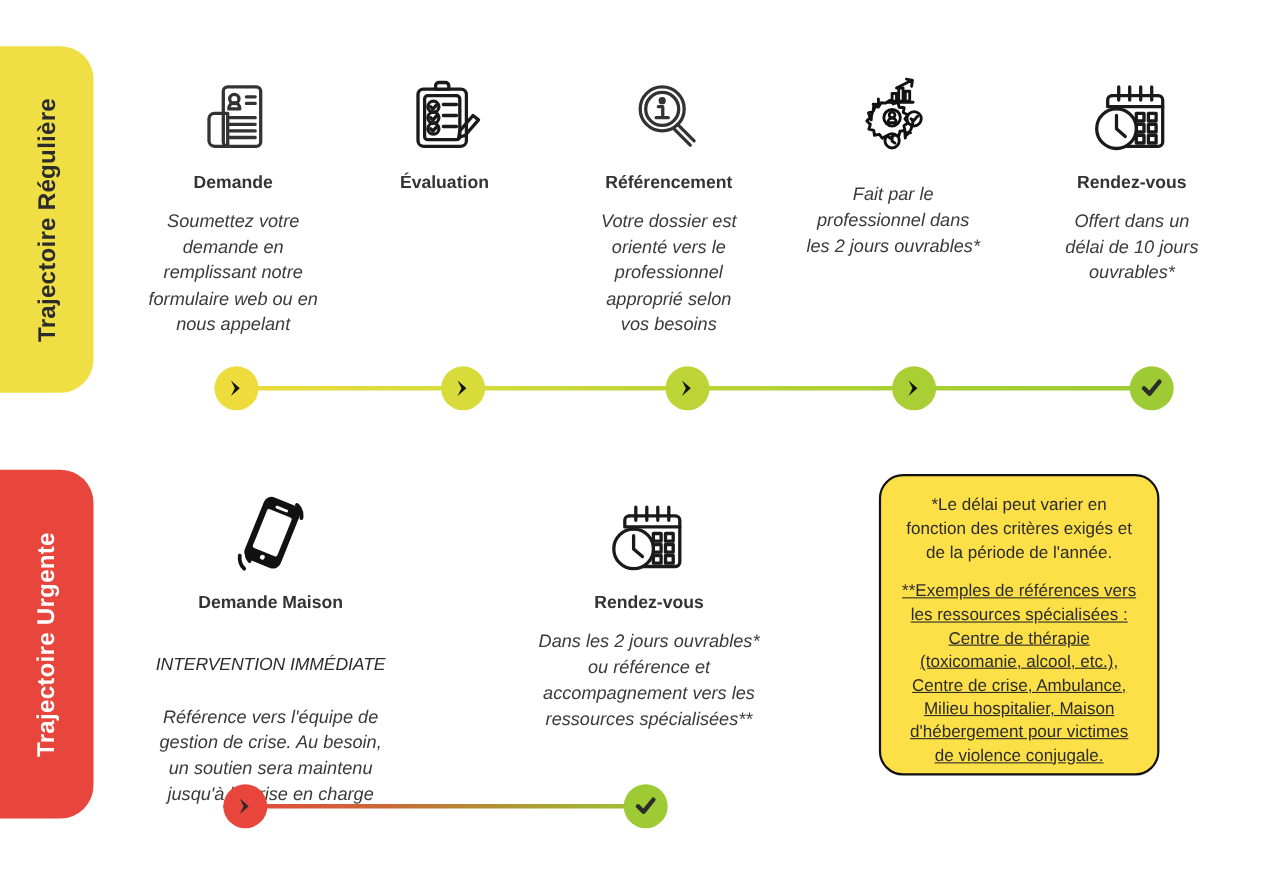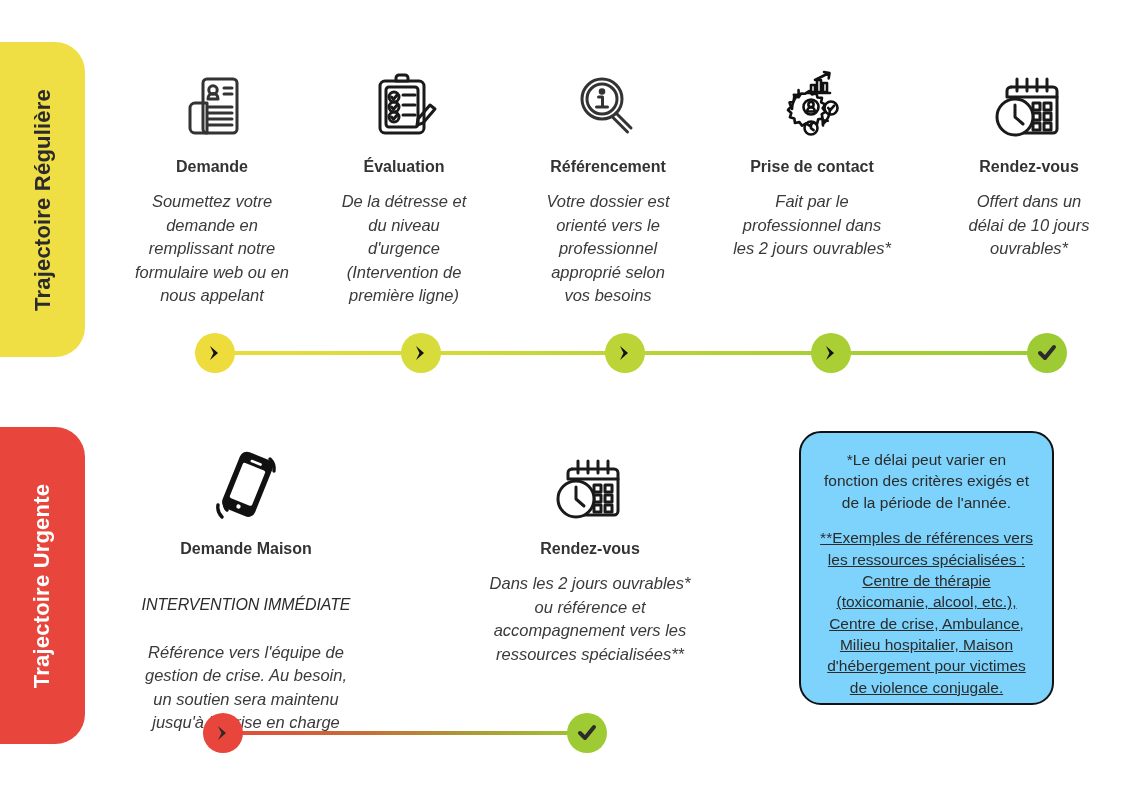--- a/index.html
+++ b/index.html
@@ -82,21 +82,21 @@
     display:flex;align-items:center;justify-content:center;
     transform:translateX(-20px);
   }
   .node svg{display:block;}
 
   
   .note-box{
     position:absolute;
     border:2.5px solid #111111;
     border-radius:22px;
-    background:#7dd3fc;
+    background:#fde047;
     box-sizing:border-box;
     padding:16px 18px;
     text-align:center;
   }
   .note-p{
     font-size:15.5px;
     line-height:1.38;
     color:#2b2b2b;
     white-space:pre-line;
   }
@@ -140,25 +140,20 @@
           <path d="M26.5 30 l2 2.2 l4 -4.6"></path>
         <circle cx="29" cy="40" r="5"></circle>
           <path d="M26.5 40 l2 2.2 l4 -4.6"></path>
         <circle cx="29" cy="50" r="5"></circle>
           <path d="M26.5 50 l2 2.2 l4 -4.6"></path>
         <path d="M38 28 h12 M38 38 h12 M38 48 h12"></path>
         <path d="M53 52 l12 -14 l5 4 l-12 14 l-6 2 z"></path>
       </svg>
     </div>
     <div class="title">Évaluation</div>
-    <div class="desc">De la détresse et
-du niveau
-d'urgence
-(Intervention de
-première ligne)</div>
   </div>
 
   <div class="step" style="left:515px;top:60px;width:186px;">
     <div class="icon">
       <svg width="78" height="78" viewBox="0 0 78 78" fill="none" stroke="#333" stroke-width="3" stroke-linecap="round" stroke-linejoin="round">
         <circle cx="33" cy="32" r="20"></circle>
         <circle cx="33" cy="32" r="15"></circle>
         <circle cx="33" cy="24.5" r="1.8" fill="#333"></circle>
         <path d="M29.5 30 h4 v10 M27.5 40 h11"></path>
         <path d="M47 46 L62 61"></path>
@@ -188,21 +183,20 @@
         <rect x="46" y="15" width="4" height="12"></rect>
         <rect x="52" y="18" width="4" height="9"></rect>
         <path d="M36 28 h23"></path>
         <path d="M44 15 l14 -7 M53 7 l5.5 1 l-.8 5.4"></path>
         <circle cx="60" cy="43" r="6.5"></circle>
         <path d="M57.2 43 l2 2.2 l4 -4.6"></path>
         <circle cx="40" cy="63" r="6.5"></circle>
         <path d="M40 59.5 v3.8 l2.6 1.8"></path>
       </svg>
     </div>
-    <div class="title">Prise de contact</div>
     <div class="desc">Fait par le
 professionnel dans
 les 2 jours ouvrables*</div>
   </div>
 
   <div class="step" style="left:940px;top:60px;width:178px;">
     <div class="icon">
       <svg width="80" height="78" viewBox="0 0 80 78" fill="none" stroke="#1a1a1a" stroke-width="3" stroke-linecap="round" stroke-linejoin="round">
         <path d="M22 20 h42 a4 4 0 0 1 4 4 v38 a4 4 0 0 1 -4 4 H34"></path>
         <path d="M22 20 a4 4 0 0 0 -4 4 v6 h50"></path>

